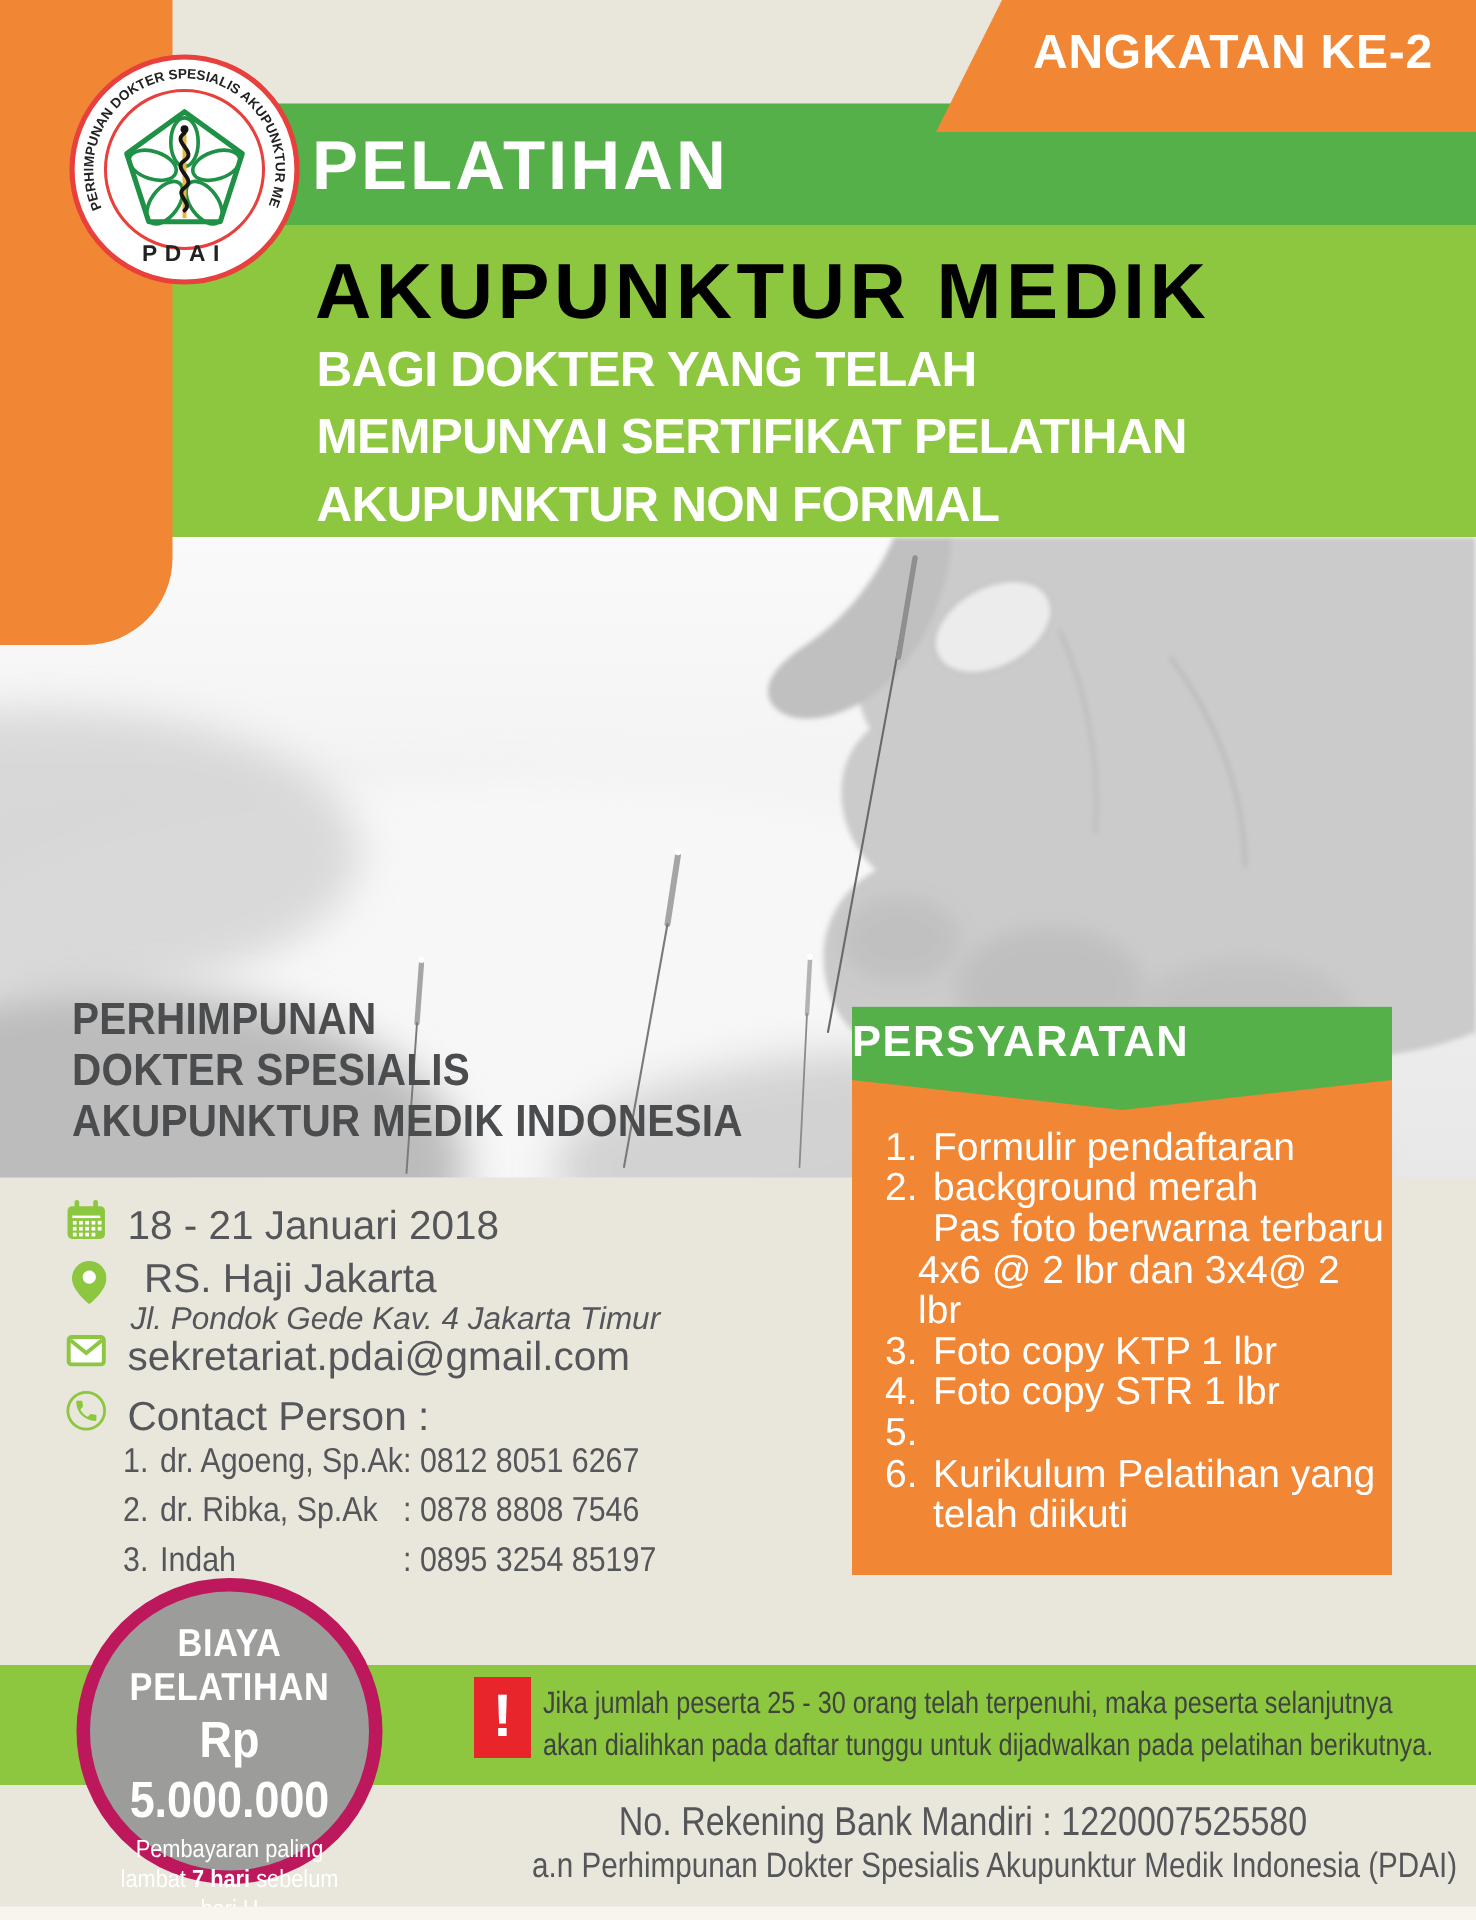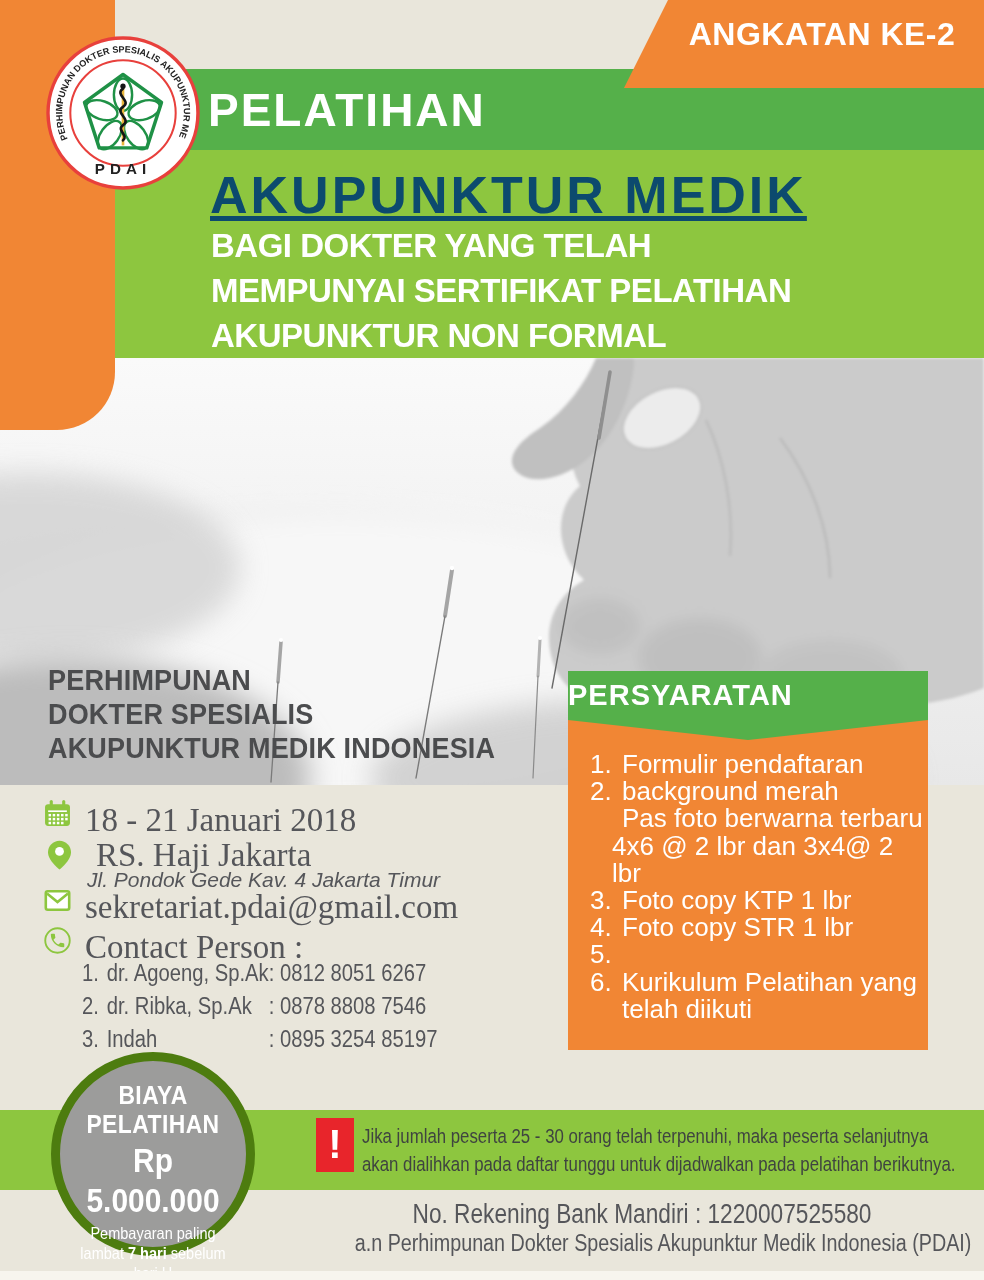--- a/index.html
+++ b/index.html
@@ -16,45 +16,45 @@
   .badge{left:600px;top:0;width:384px;height:88px;background:#F18634;z-index:4;
          clip-path:polygon(68px 0,100% 0,100% 100%,24px 100%);}
   .badge span{display:block;text-align:center;line-height:69px;padding-left:60px;
               color:#fff;font-weight:bold;font-size:32px;letter-spacing:.5px;}
 
   
   .band-dark{left:0;top:69px;width:100%;height:81px;background:#55B04A;z-index:1;}
   .band-dark h1{margin:0;position:absolute;left:208px;top:14px;color:#fff;
                 font-size:46px;font-weight:bold;letter-spacing:2px;}
   .band-light{left:0;top:150px;width:100%;height:208px;background:#8DC63F;z-index:1;}
-  .band-light h2{margin:0;position:absolute;left:210px;top:15px;color:#0c4a6e;
-                 font-size:52px;font-weight:bold;letter-spacing:3px;text-decoration:underline;}
+  .band-light h2{margin:0;position:absolute;left:210px;top:15px;color:#000000;
+                 font-size:52px;font-weight:bold;letter-spacing:3px;}
   .subtitle{position:absolute;left:211px;top:73px;color:#fff;font-size:33px;
             font-weight:bold;line-height:45px;letter-spacing:-0.5px;}
 
   
   .photo{left:0;top:358px;width:984px;height:427px;z-index:1;}
 
   
   .org{left:48px;top:663px;z-index:2;color:#4B4C4E;font-size:30px;font-weight:bold;
        line-height:34px;transform:scaleX(.9);transform-origin:0 0;letter-spacing:.2px;}
 
   
   .info{left:0;top:0;z-index:2;color:#55565A;}
   .row-icon{position:absolute;}
   .txt{position:absolute;white-space:nowrap;}
-  .t27{font-size:33px;font-family:Liberation Serif, serif;} .t21{font-size:21px;font-style:italic;}
+  .t27{font-size:27px;} .t21{font-size:21px;font-style:italic;}
   .contacts{position:absolute;left:82px;top:960px;font-size:23px;color:#55565A;
             transform:scaleX(.88);transform-origin:0 0;border-collapse:collapse;}
   .contacts td{padding:0 0 6px 0;vertical-align:top;white-space:nowrap;}
   .contacts td.num{width:28px;} .contacts td.nm{width:178px;}
 
   
   .fee{left:51px;top:1052px;width:204px;height:204px;border-radius:50%;
-       background:#9C9C9B;border:9px solid #4d7c0f;z-index:5;color:#fff;text-align:center;}
+       background:#9C9C9B;border:9px solid #be185d;z-index:5;color:#fff;text-align:center;}
   .fee-inner{transform:scaleX(.88);padding-top:20px;}
   .fee-l1,.fee-l2{font-size:26px;font-weight:bold;line-height:29px;letter-spacing:.5px;}
   .fee-amt{font-size:34px;font-weight:bold;line-height:40px;margin-top:1px;}
   .fee-note{font-size:16.5px;line-height:20px;margin-top:3px;}
 
   
   .notice{left:0;top:1110px;width:100%;height:80px;background:#8DC63F;z-index:3;}
   .notice-bang{position:absolute;left:316px;top:8px;width:38px;height:54px;background:#E8252B;
                color:#fff;font-weight:bold;font-size:40px;text-align:center;line-height:52px;}
   .notice-text{position:absolute;left:362px;top:12px;color:#3F4440;font-size:20.5px;

